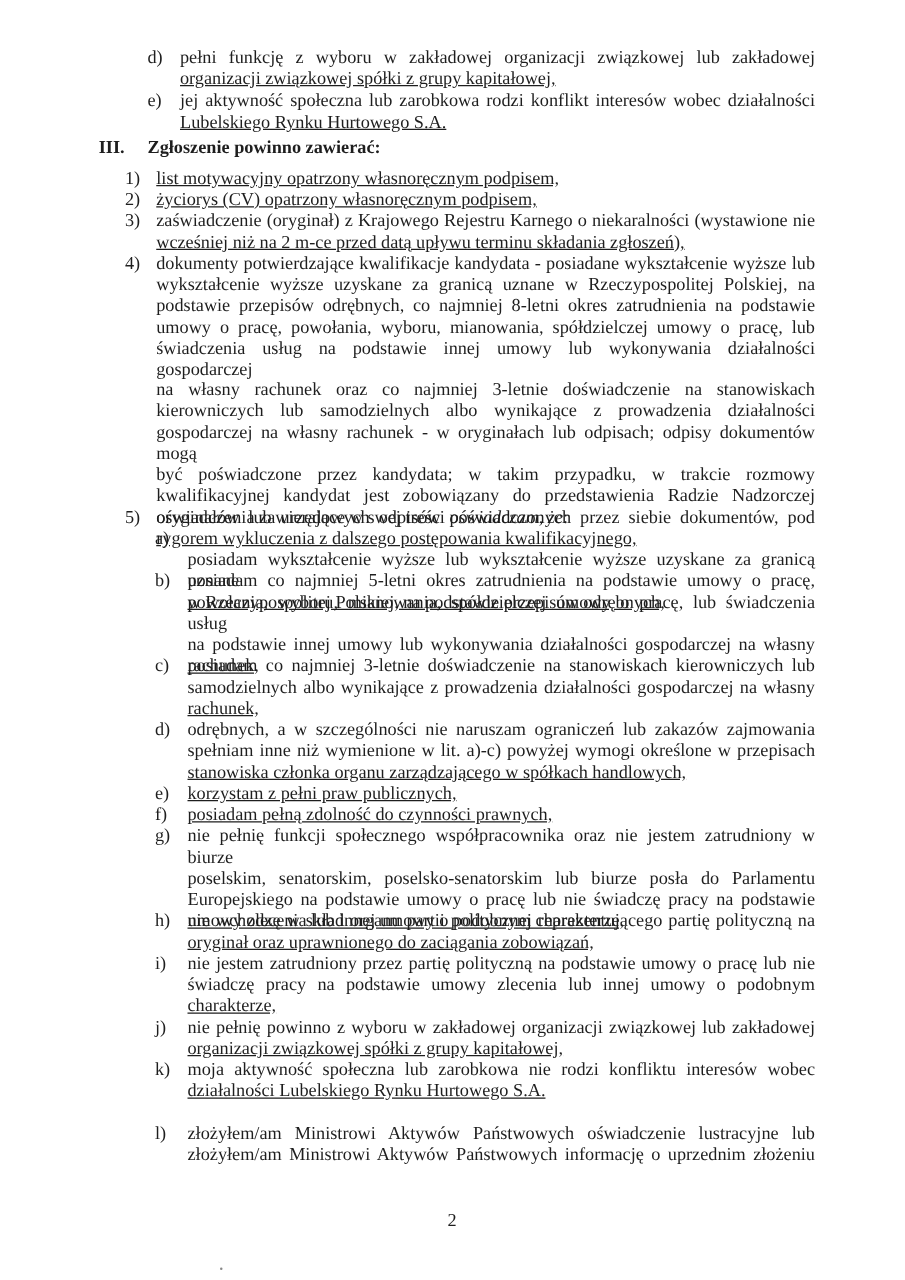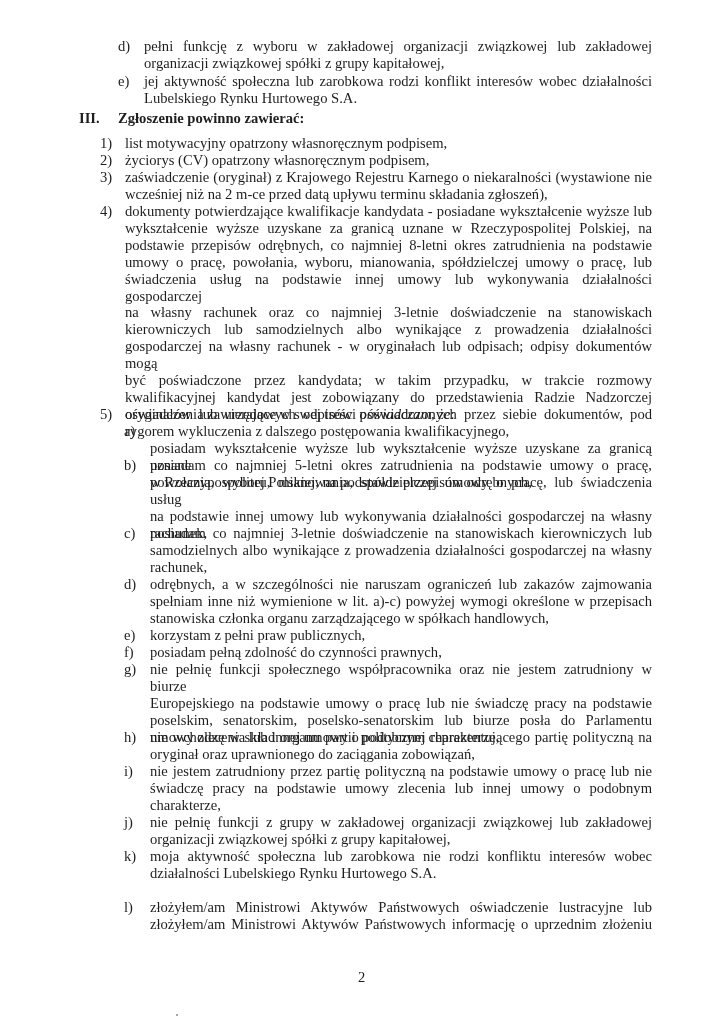--- a/index.html
+++ b/index.html
@@ -14,21 +14,21 @@
   .lbl { position: absolute; }
   .lvl-top-lbl { left: 118px; }
   .lvl-top-txt { left: 144px; width: 508px; }
   .sec-lbl { left: 79px; font-weight: bold; }
   .sec-txt { left: 118px; font-weight: bold; }
   .num-lbl { left: 100px; }
   .num-txt { left: 125px; width: 527px; }
   .sub-lbl { left: 124px; }
   .sub-txt { left: 150px; width: 502px; }
   .justify-line { display: block; text-align: justify; text-align-last: justify; }
-  .last-line { display: block; text-align: left; }
+  .last-line { display: block; text-align: left; text-decoration: underline; }
   .page-num { position: absolute; left: 358px; top: 969px; }
   .speck { position: absolute; left: 176px; top: 1014px; width: 2px; height: 2px; background: #888; border-radius: 1px; }
   em { font-style: italic; }
 </style>
 </head>
 <body>
 
 <div class="page">
 
   <span class="lbl lvl-top-lbl" style="top:38px">d)</span>
@@ -116,41 +116,41 @@
   </div>
 
   <span class="lbl sub-lbl" style="top:644px">f)</span>
   <div class="item sub-txt" style="top:644px">
     <span class="last-line">posiadam pełną zdolność do czynności prawnych,</span>
   </div>
 
   <span class="lbl sub-lbl" style="top:661px">g)</span>
   <div class="item sub-txt" style="top:661px">
     <span class="justify-line">nie pełnię funkcji społecznego współpracownika oraz nie jestem zatrudniony w biurze</span>
+    <span class="justify-line">poselskim, senatorskim, poselsko-senatorskim lub biurze posła do Parlamentu</span>
     <span class="justify-line">Europejskiego na podstawie umowy o pracę lub nie świadczę pracy na podstawie</span>
-    <span class="justify-line">poselskim, senatorskim, poselsko-senatorskim lub biurze posła do Parlamentu</span>
     <span class="last-line">umowy zlecenia lub innej umowy o podobnym charakterze,</span>
   </div>
 
   <span class="lbl sub-lbl" style="top:729px">h)</span>
   <div class="item sub-txt" style="top:729px">
     <span class="justify-line">nie wchodzę w skład organu partii politycznej reprezentującego partię polityczną na</span>
     <span class="last-line">oryginał oraz uprawnionego do zaciągania zobowiązań,</span>
   </div>
 
   <span class="lbl sub-lbl" style="top:763px">i)</span>
   <div class="item sub-txt" style="top:763px">
     <span class="justify-line">nie jestem zatrudniony przez partię polityczną na podstawie umowy o pracę lub nie</span>
     <span class="justify-line">świadczę pracy na podstawie umowy zlecenia lub innej umowy o podobnym</span>
     <span class="last-line">charakterze,</span>
   </div>
 
   <span class="lbl sub-lbl" style="top:814px">j)</span>
   <div class="item sub-txt" style="top:814px">
-    <span class="justify-line">nie pełnię funkcji z grupy w zakładowej organizacji związkowej lub zakładowej</span>
+    <span class="justify-line">nie pełnię powinno z wyboru w zakładowej organizacji związkowej lub zakładowej</span>
     <span class="last-line">organizacji związkowej spółki z grupy kapitałowej,</span>
   </div>
 
   <span class="lbl sub-lbl" style="top:848px">k)</span>
   <div class="item sub-txt" style="top:848px">
     <span class="justify-line">moja aktywność społeczna lub zarobkowa nie rodzi konfliktu interesów wobec</span>
     <span class="last-line">działalności Lubelskiego Rynku Hurtowego S.A.</span>
   </div>
 
   <span class="lbl sub-lbl" style="top:899px">l)</span>

